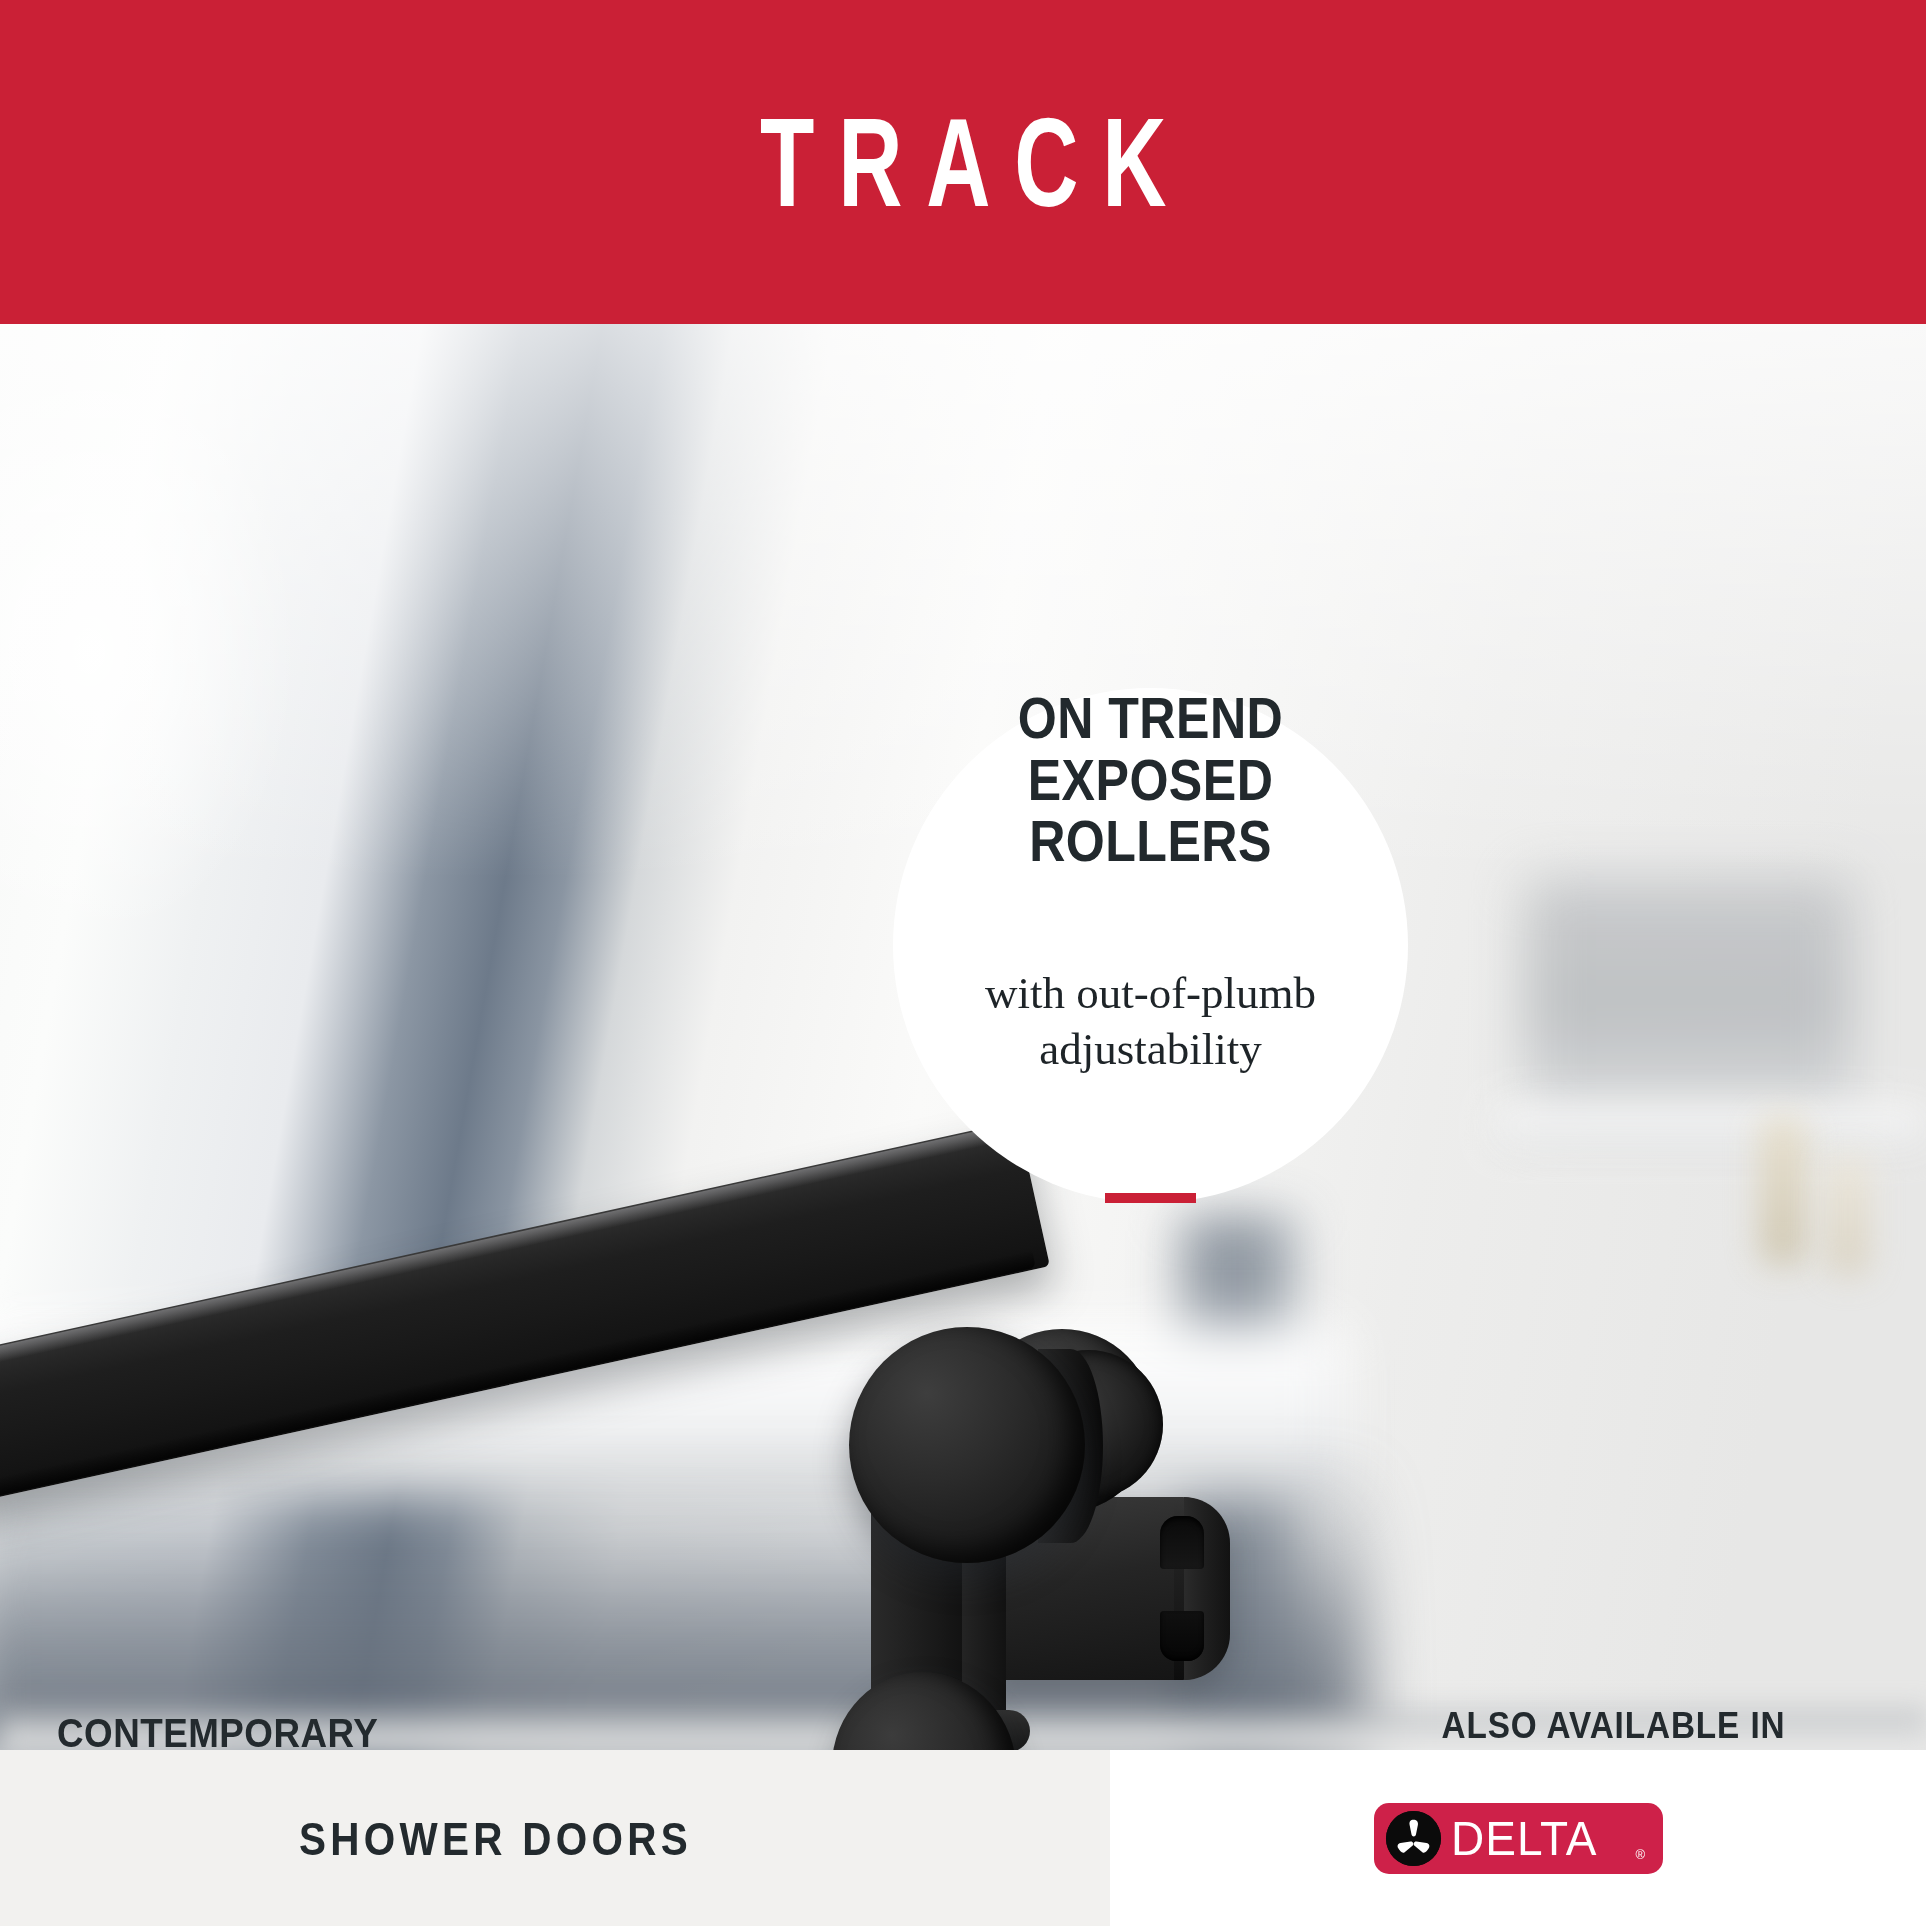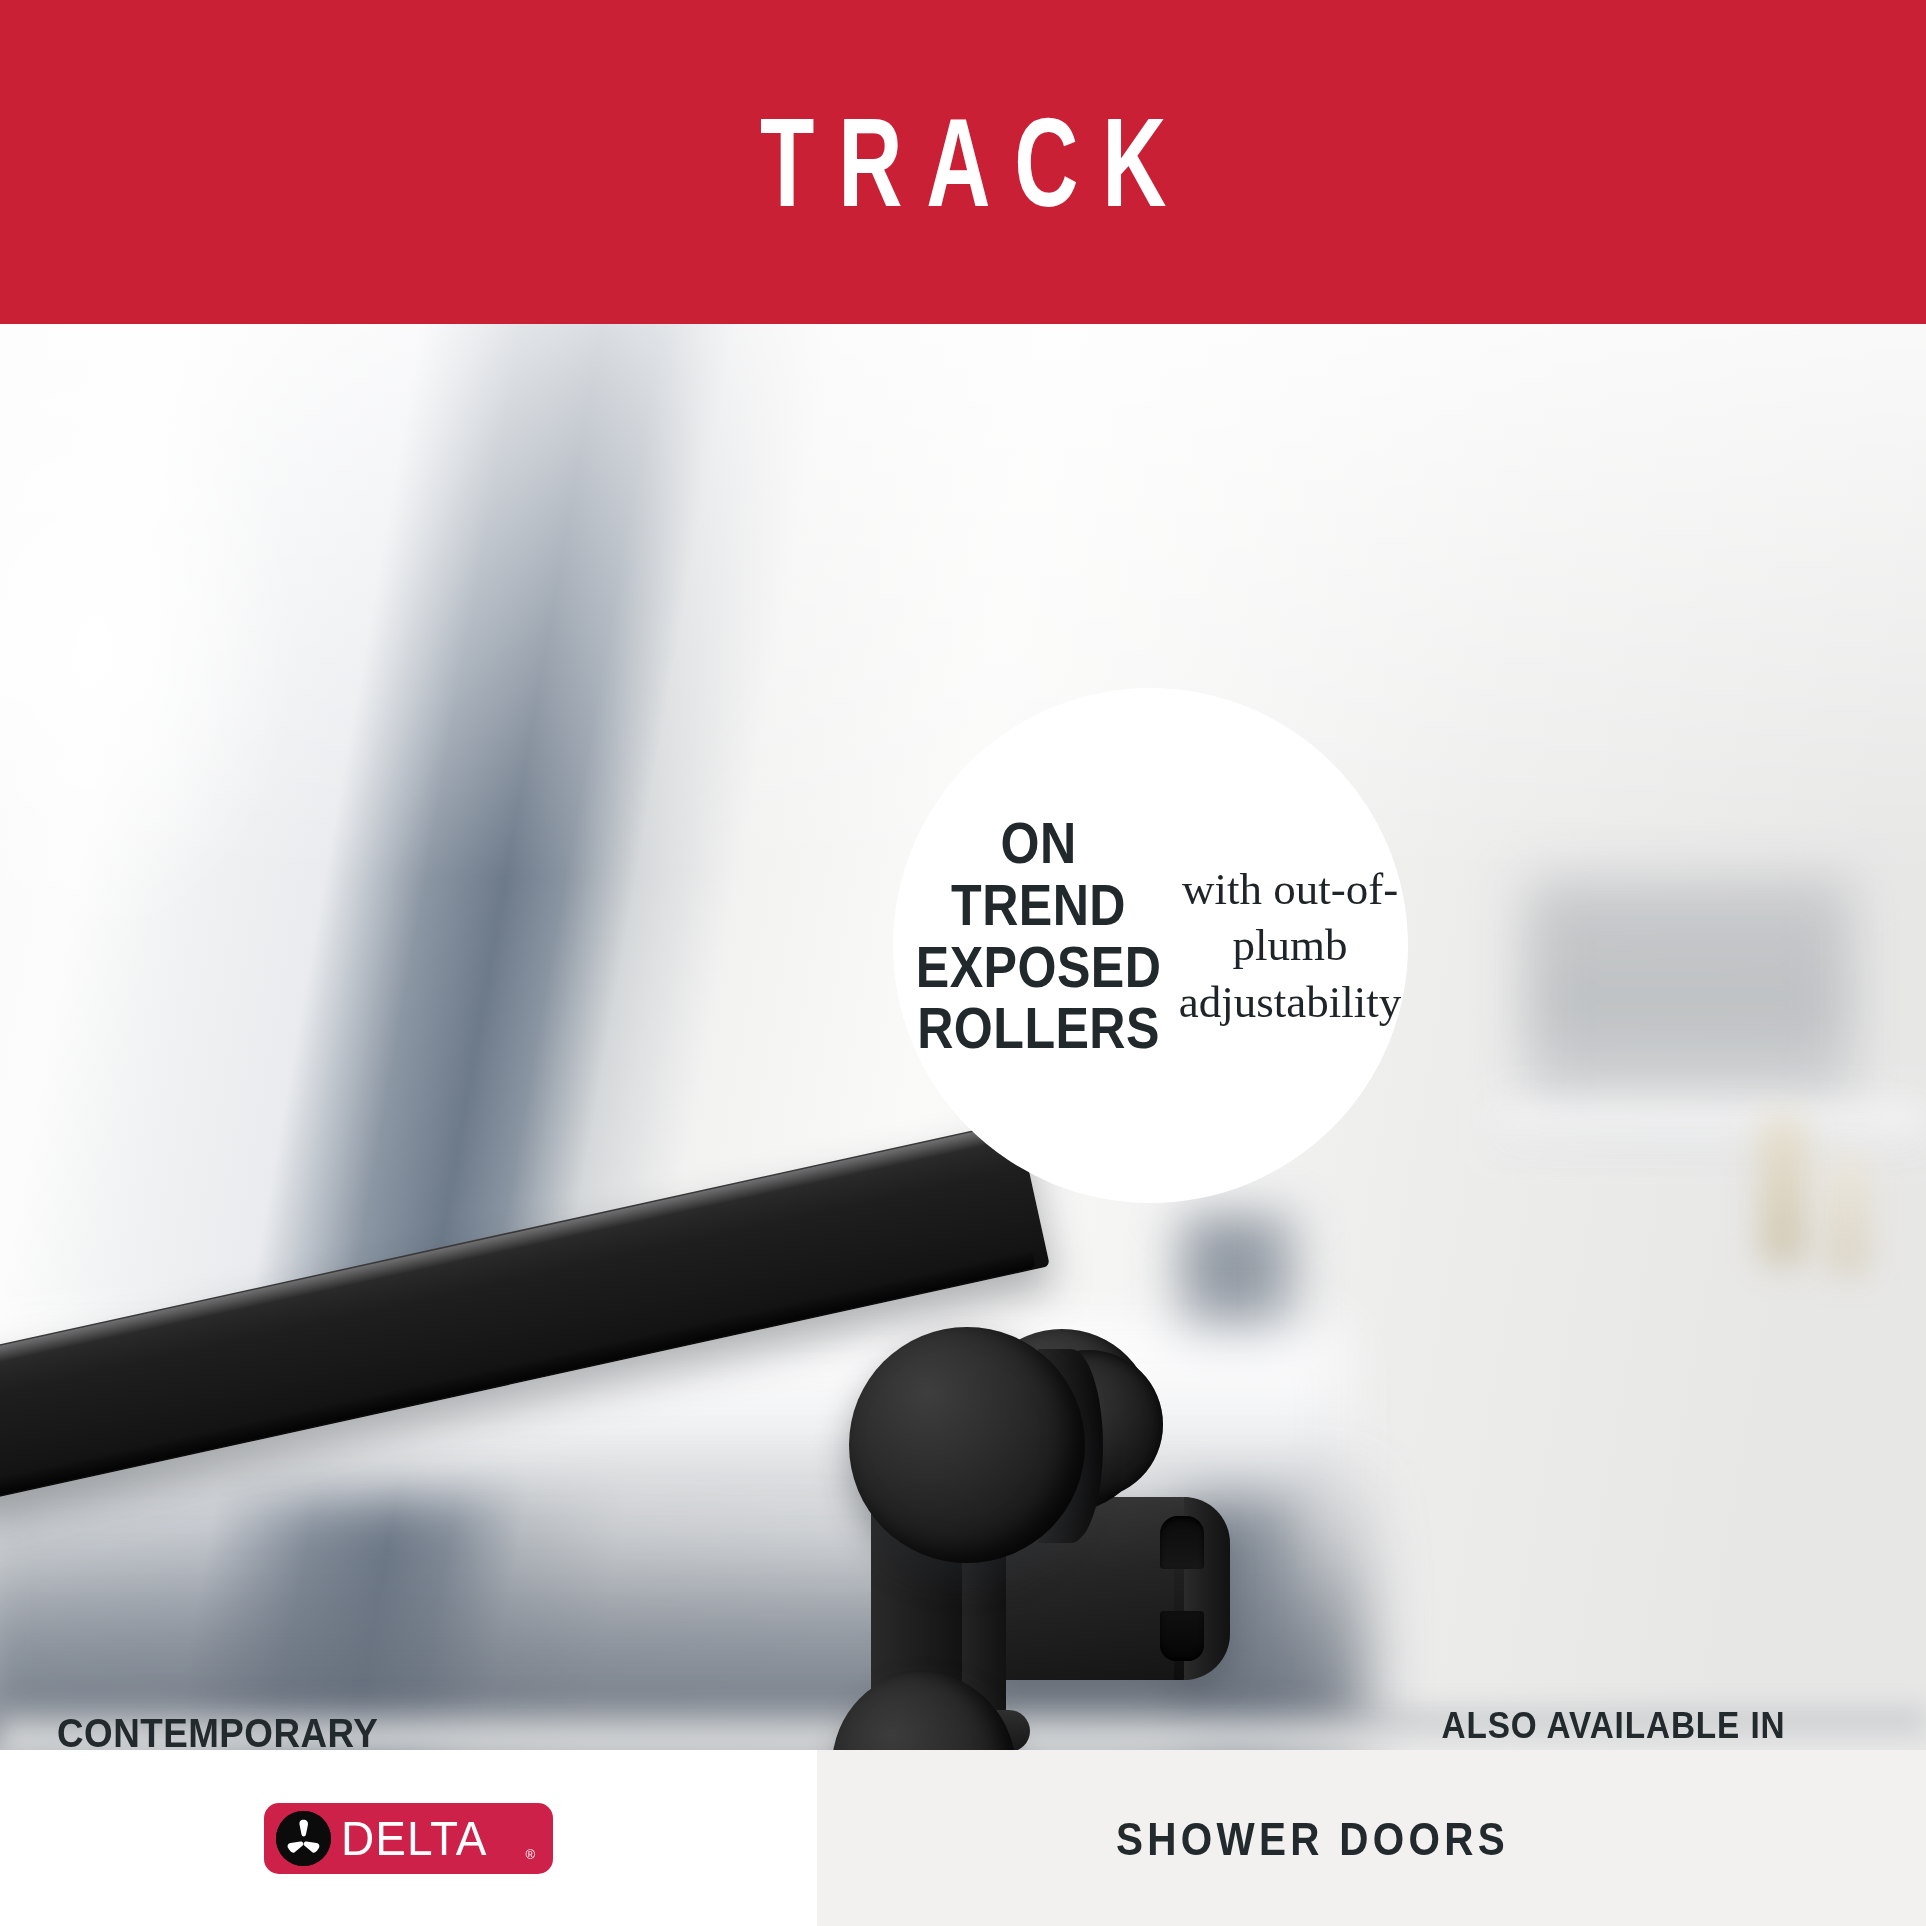--- a/index.html
+++ b/index.html
@@ -205,22 +205,22 @@
     position:absolute;left:965px;top:1386px;width:65px;height:42px;
     border-radius:0 22px 22px 0;
     background:linear-gradient(180deg,#303030,#151515);
   }
 
   
   #callout-circle{
     position:absolute;left:893px;top:364px;width:515px;height:515px;
     border-radius:50%;
     background:#FFFFFF;
-    display:flex;flex-direction:row;
-    align-items:center;justify-content:center;
+    display:flex;flex-direction:column;
+    align-items:center;justify-content:space-between;
     text-align:center;
     padding:0 36px;
     box-sizing:border-box;
   }
   #callout-heading{
     color:#22292D;
     font-size:57px;font-weight:bold;
     line-height:1.08;
     letter-spacing:0.5px;
     transform:scaleX(.88);
@@ -351,33 +351,33 @@
 
     <div id="finish-caption">CONTEMPORARY
 TRACK IN
 MATTE BLACK</div>
 
     <div id="also-available">ALSO AVAILABLE IN</div>
 
   </div>
 
   <div id="footer">
+    <div id="footer-right">
+      <div id="footer-right-label">SHOWER DOORS</div>
+    </div>
     <div id="footer-left">
       <div id="delta-logo">
         <div id="delta-mark">
           <svg width="55" height="55" viewBox="0 0 56 56" aria-hidden="true">
             <circle cx="28" cy="28" r="28" fill="#0B0B0B"></circle>
             <path d="M28 9 C31 9 33 11 32.5 14 L30.5 24 C30 26.5 26.5 26.5 26 24 L24 14 C23.5 11 25 9 28 9 Z" fill="#FFFFFF"></path>
             <path d="M12.5 38 C11 35.5 12 33 14.8 32.6 L25 31 C27.5 30.7 28.8 33.8 26.9 35.4 L19 42 C16.7 43.9 14 40.5 12.5 38 Z" fill="#FFFFFF"></path>
             <path d="M43.5 38 C42 40.5 39.3 43.9 37 42 L29.1 35.4 C27.2 33.8 28.5 30.7 31 31 L41.2 32.6 C44 33 45 35.5 43.5 38 Z" fill="#FFFFFF"></path>
           </svg>
         </div>
         <div id="delta-wordmark">DELTA</div>
         <div id="delta-reg">®</div>
       </div>
     </div>
-    <div id="footer-right">
-      <div id="footer-right-label">SHOWER DOORS</div>
-    </div>
   </div>
 
 </div>
 
 
 </body></html>

